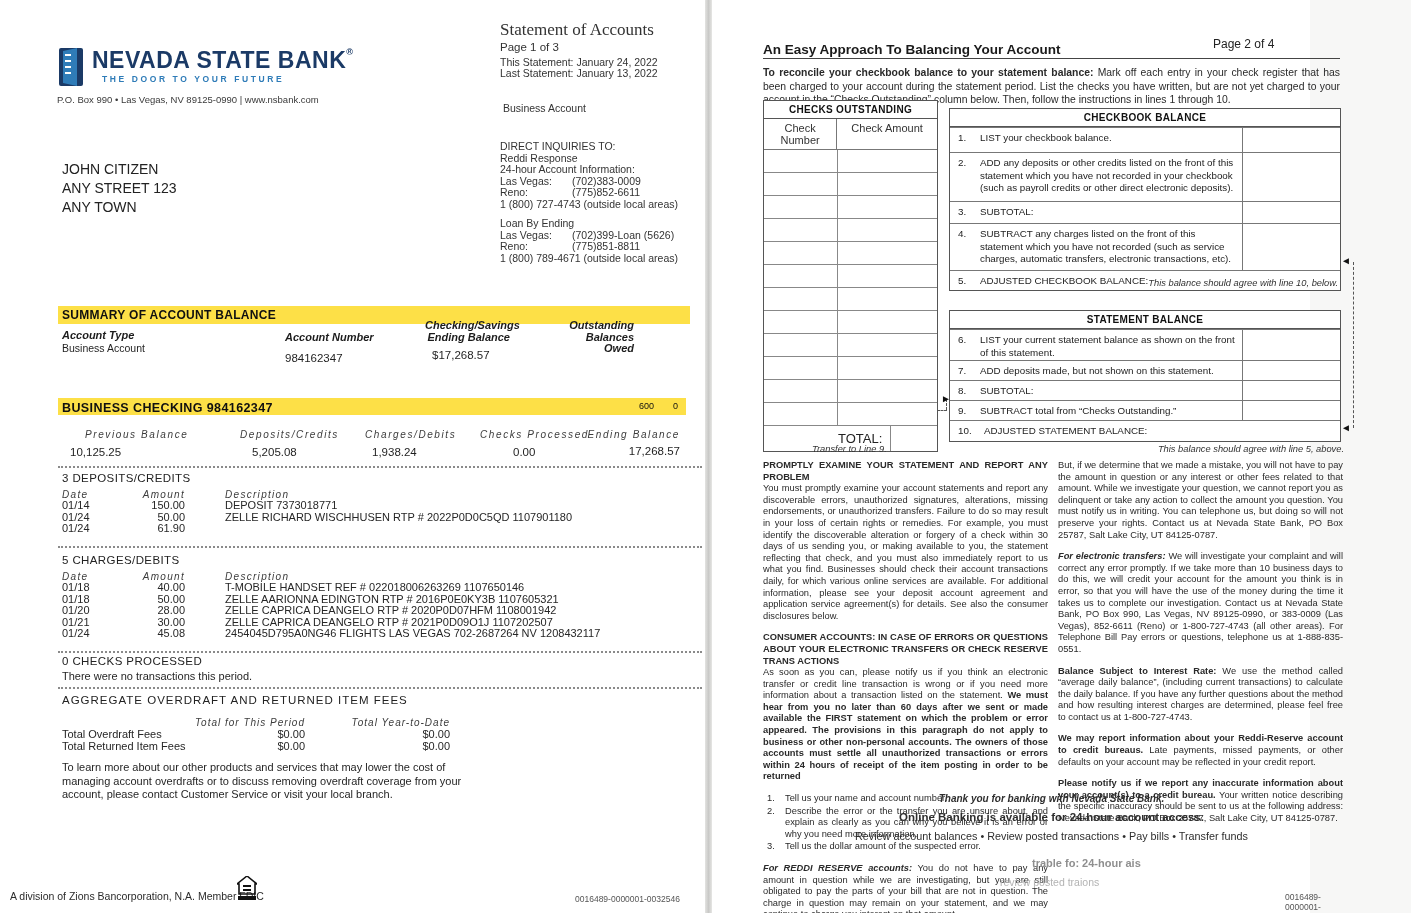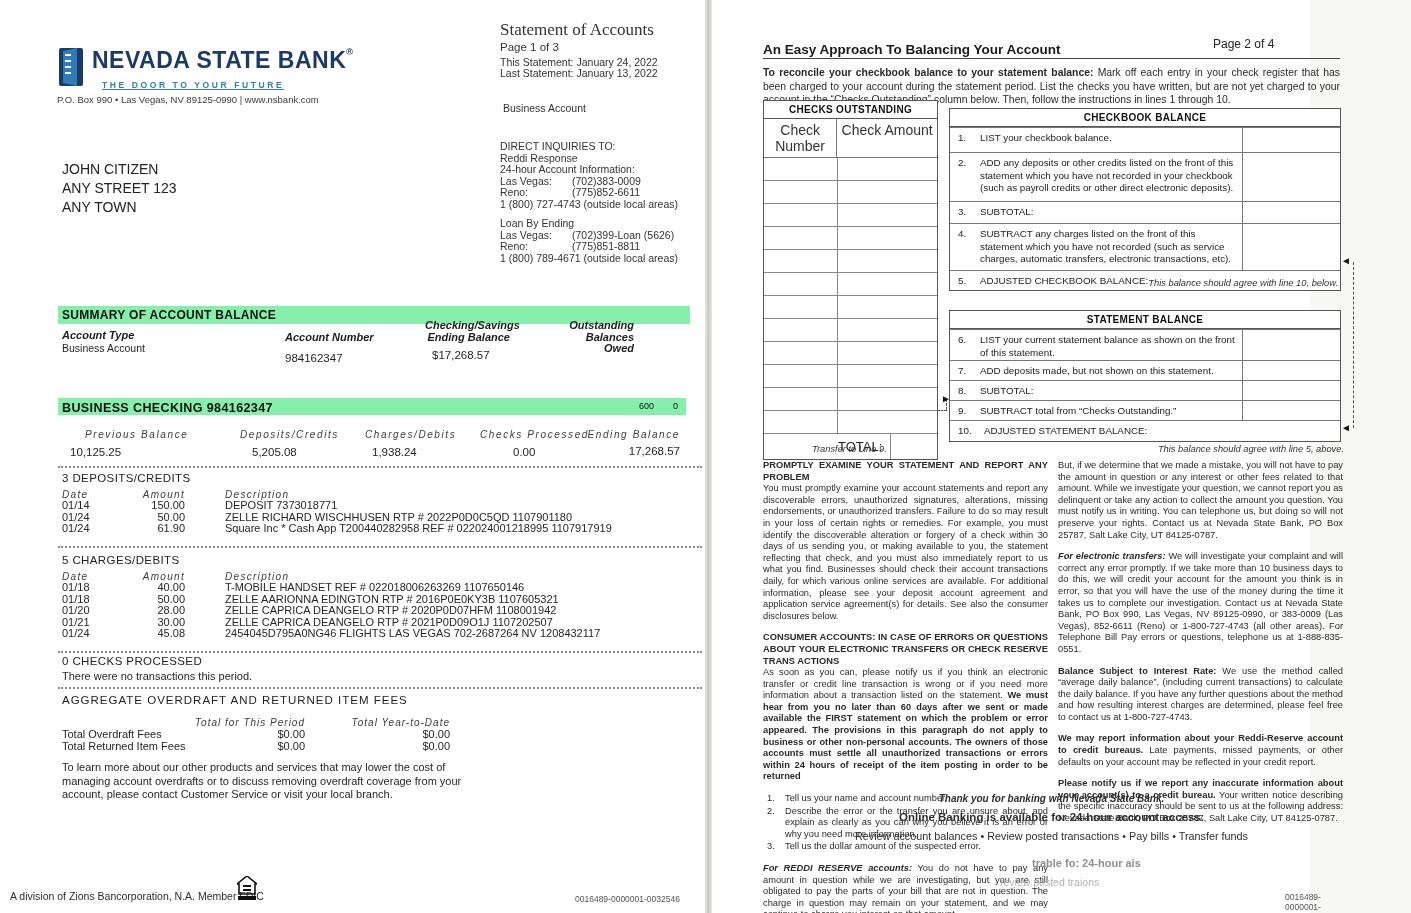--- a/index.html
+++ b/index.html
@@ -14,21 +14,21 @@
   
   .bank-name{font-size:23px;font-weight:bold;color:#1b3a66;letter-spacing:.5px;}
   .bank-reg{font-size:9px;vertical-align:top;color:#1b3a66;}
   .tagline{font-size:8.5px;font-weight:bold;color:#2f7cb8;letter-spacing:2.6px;}
   .addr-line{font-size:9.5px;color:#3a3a3a;}
   .cust{font-size:14px;line-height:19px;color:#222;}
   .stmt-title{font-family:"Liberation Serif",serif;font-size:17px;color:#333;}
   .sm{font-size:10.5px;line-height:11.5px;color:#333;}
   .phone-row{display:flex;font-size:10.5px;line-height:11.5px;color:#333;}
   .phone-row .lbl{width:72px;}
-  .graybar{background:#86efac;color:#101010;font-weight:bold;}
+  .graybar{background:#fde047;color:#101010;font-weight:bold;}
   .sum-title{font-size:12px;padding:2px 0 0 4px;letter-spacing:.3px;}
   .bi{font-weight:bold;font-style:italic;font-size:11px;color:#1c1c1c;line-height:11.5px;}
   .ital-hdr{font-style:italic;font-size:10px;letter-spacing:1.6px;color:#3c3c3c;}
   .val{font-size:11.5px;color:#1f1f1f;}
   .dotline{border-top:2px dotted #8a8a8a;height:0;}
   .sec-title{font-size:11.5px;color:#222;letter-spacing:.4px;}
   .tx{font-size:11px;line-height:11.5px;color:#262626;}
   .tx-head,.tx-row{display:flex;}
   .tx-date{width:55px;}
   .tx-amt{width:68px;text-align:right;}
@@ -38,21 +38,21 @@
   
   .p2-head{font-size:13.5px;font-weight:bold;color:#1a1a1a;}
   .p2-page{font-size:12px;color:#222;}
   .p2-rule{border-top:1.5px solid #444;}
   .p2-intro{font-size:10.4px;line-height:13.5px;text-align:justify;color:#2a2a2a;}
   .b{font-weight:bold;}
   .bi2{font-weight:bold;font-style:italic;}
   .tbl{border:1.5px solid #555;background:#fff;}
   .tbl-title{font-size:10px;font-weight:bold;text-align:center;border-bottom:1.5px solid #555;
              padding:3px 0;color:#111;letter-spacing:.3px;}
-  .co-sub{display:flex;border-bottom:1px solid #777;font-size:14px;color:#333;}
+  .co-sub{display:flex;border-bottom:1px solid #777;font-size:11px;color:#333;}
   .co-sub div{padding:3px 0;text-align:center;}
   .co-c1{width:42%;border-right:1px solid #777;}
   .co-c2{width:58%;}
   .co-row{display:flex;height:22px;border-bottom:1px solid #888;}
   .co-row .cell1{width:42%;border-right:1px solid #888;}
   .co-total{display:flex;height:25px;font-size:13px;color:#222;align-items:center;justify-content:center;}
   .co-total .cell1{width:42%;border-right:1px solid #888;text-align:right;padding-right:8px;height:100%;display:flex;align-items:center;justify-content:flex-end;}
   .bal-row{display:flex;border-top:1px solid #777;font-size:9.8px;line-height:12.5px;color:#222;}
   .bal-row:first-of-type{border-top:none;}
   .bal-row .txt{flex:1;display:flex;padding:4px 6px 4px 8px;}
@@ -83,21 +83,21 @@
     <svg width="30" height="42" viewBox="0 0 30 42">
       <rect x="2" y="2" width="24" height="38" rx="2" fill="#1b3a66"></rect>
       <polygon points="6,5 20,2 20,40 6,37" fill="#2f7cb8"></polygon>
       <rect x="8" y="8" width="6" height="2" fill="#fff"></rect>
         <rect x="8" y="14" width="6" height="2" fill="#fff"></rect>
       <rect x="8" y="20" width="6" height="2" fill="#fff"></rect>
         <rect x="8" y="26" width="6" height="2" fill="#fff"></rect>
     </svg>
   </div>
   <div class="abs bank-name" style="left:92px;top:47px;"><span>NEVADA STATE BANK</span><span class="bank-reg">®</span></div>
-  <div class="abs tagline" style="left:102px;top:80px;text-decoration:underline;">THE DOOR TO YOUR FUTURE</div>
+  <div class="abs tagline" style="left:102px;top:74px;">THE DOOR TO YOUR FUTURE</div>
   <div class="abs addr-line" style="left:57px;top:94px;">P.O. Box 990 • Las Vegas, NV 89125-0990 | www.nsbank.com</div>
 
   <div class="abs cust" style="left:62px;top:160px;">
     <div>JOHN CITIZEN</div>
     <div>ANY STREET 123</div>
     <div>ANY TOWN</div>
   </div>
 
   <div class="abs" style="left:500px;top:20px;width:200px;">
     <div class="stmt-title">Statement of Accounts</div>
@@ -176,21 +176,20 @@
       <span class="tx-desc">DEPOSIT 7373018771</span>
     </div>
     <div class="tx-row tx">
       <span class="tx-date">01/24</span>
       <span class="tx-amt">50.00</span>
       <span class="tx-desc">ZELLE RICHARD WISCHHUSEN RTP # 2022P0D0C5QD  1107901180</span>
     </div>
     <div class="tx-row tx">
       <span class="tx-date">01/24</span>
       <span class="tx-amt">61.90</span>
-      <span class="tx-desc">Square Inc * Cash App T200440282958 REF # 022024001218995 1107917919</span>
     </div>
   </div>
 
   <div class="abs dotline" style="left:58px;top:546px;width:644px;"></div>
 
   <div class="abs sec-title" style="left:62px;top:554px;">5 CHARGES/DEBITS</div>
   <div class="abs" style="left:62px;top:571px;width:630px;">
     <div class="tx-head ital-hdr" style="letter-spacing:1.3px;">
       <span class="tx-date">Date</span>
       <span class="tx-amt">Amount</span>

